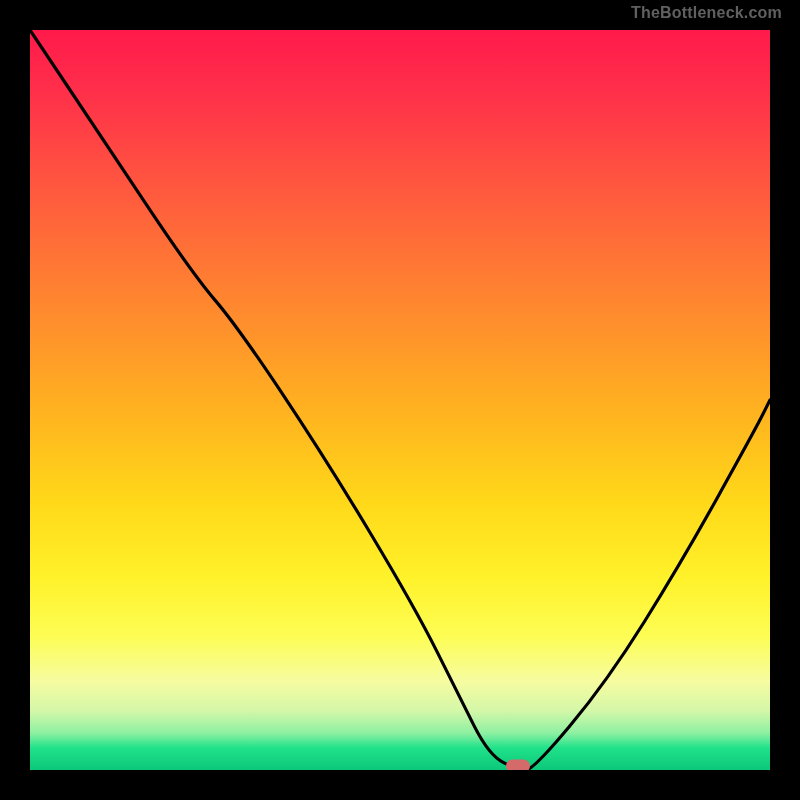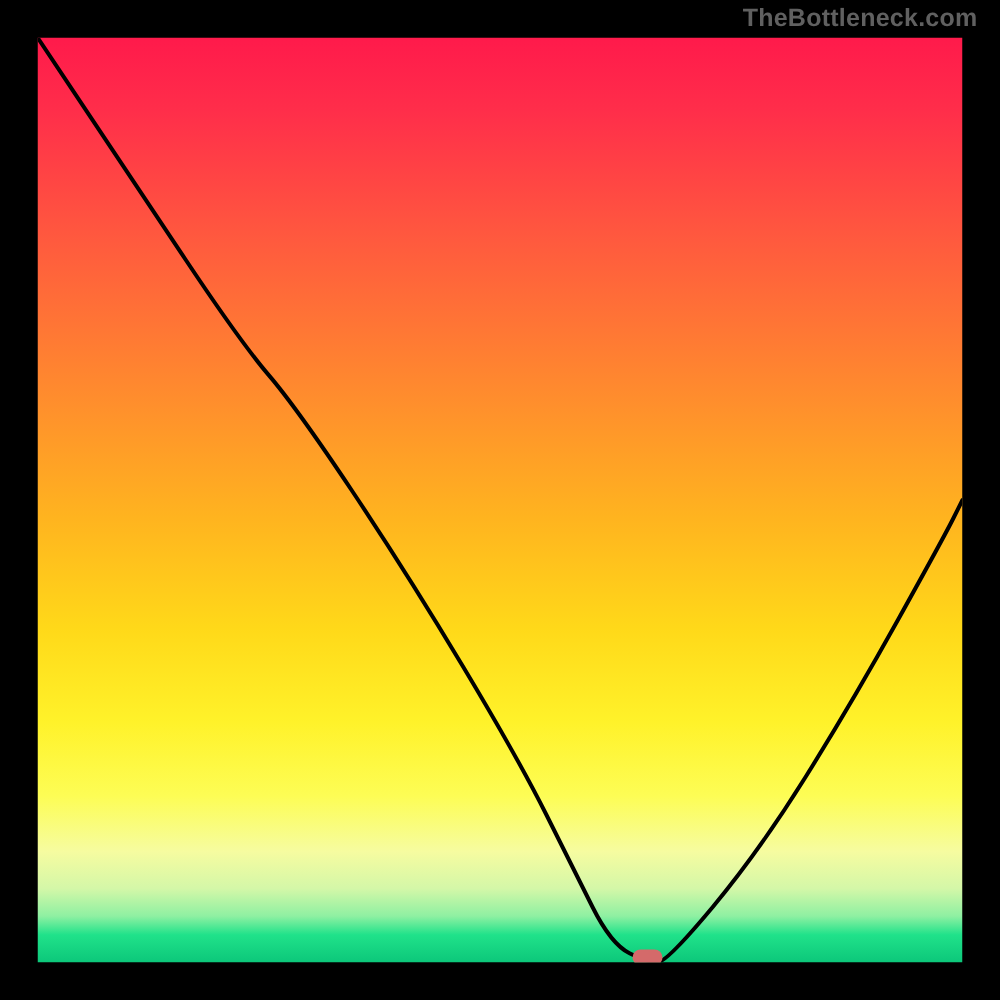--- a/index.html
+++ b/index.html
@@ -14,21 +14,21 @@
   .frame {
     position: relative;
     width: 800px;
     height: 800px;
     background: #000;
   }
   .watermark {
     position: absolute;
     top: 4px;
     right: 18px;
-    font-size: 20px;
+    font-size: 16px;
     font-weight: 600;
     color: #606060;
     letter-spacing: 0.2px;
     z-index: 5;
   }
   .plot-area {
     position: absolute;
     left: 30px;
     top: 30px;
     width: 740px;

